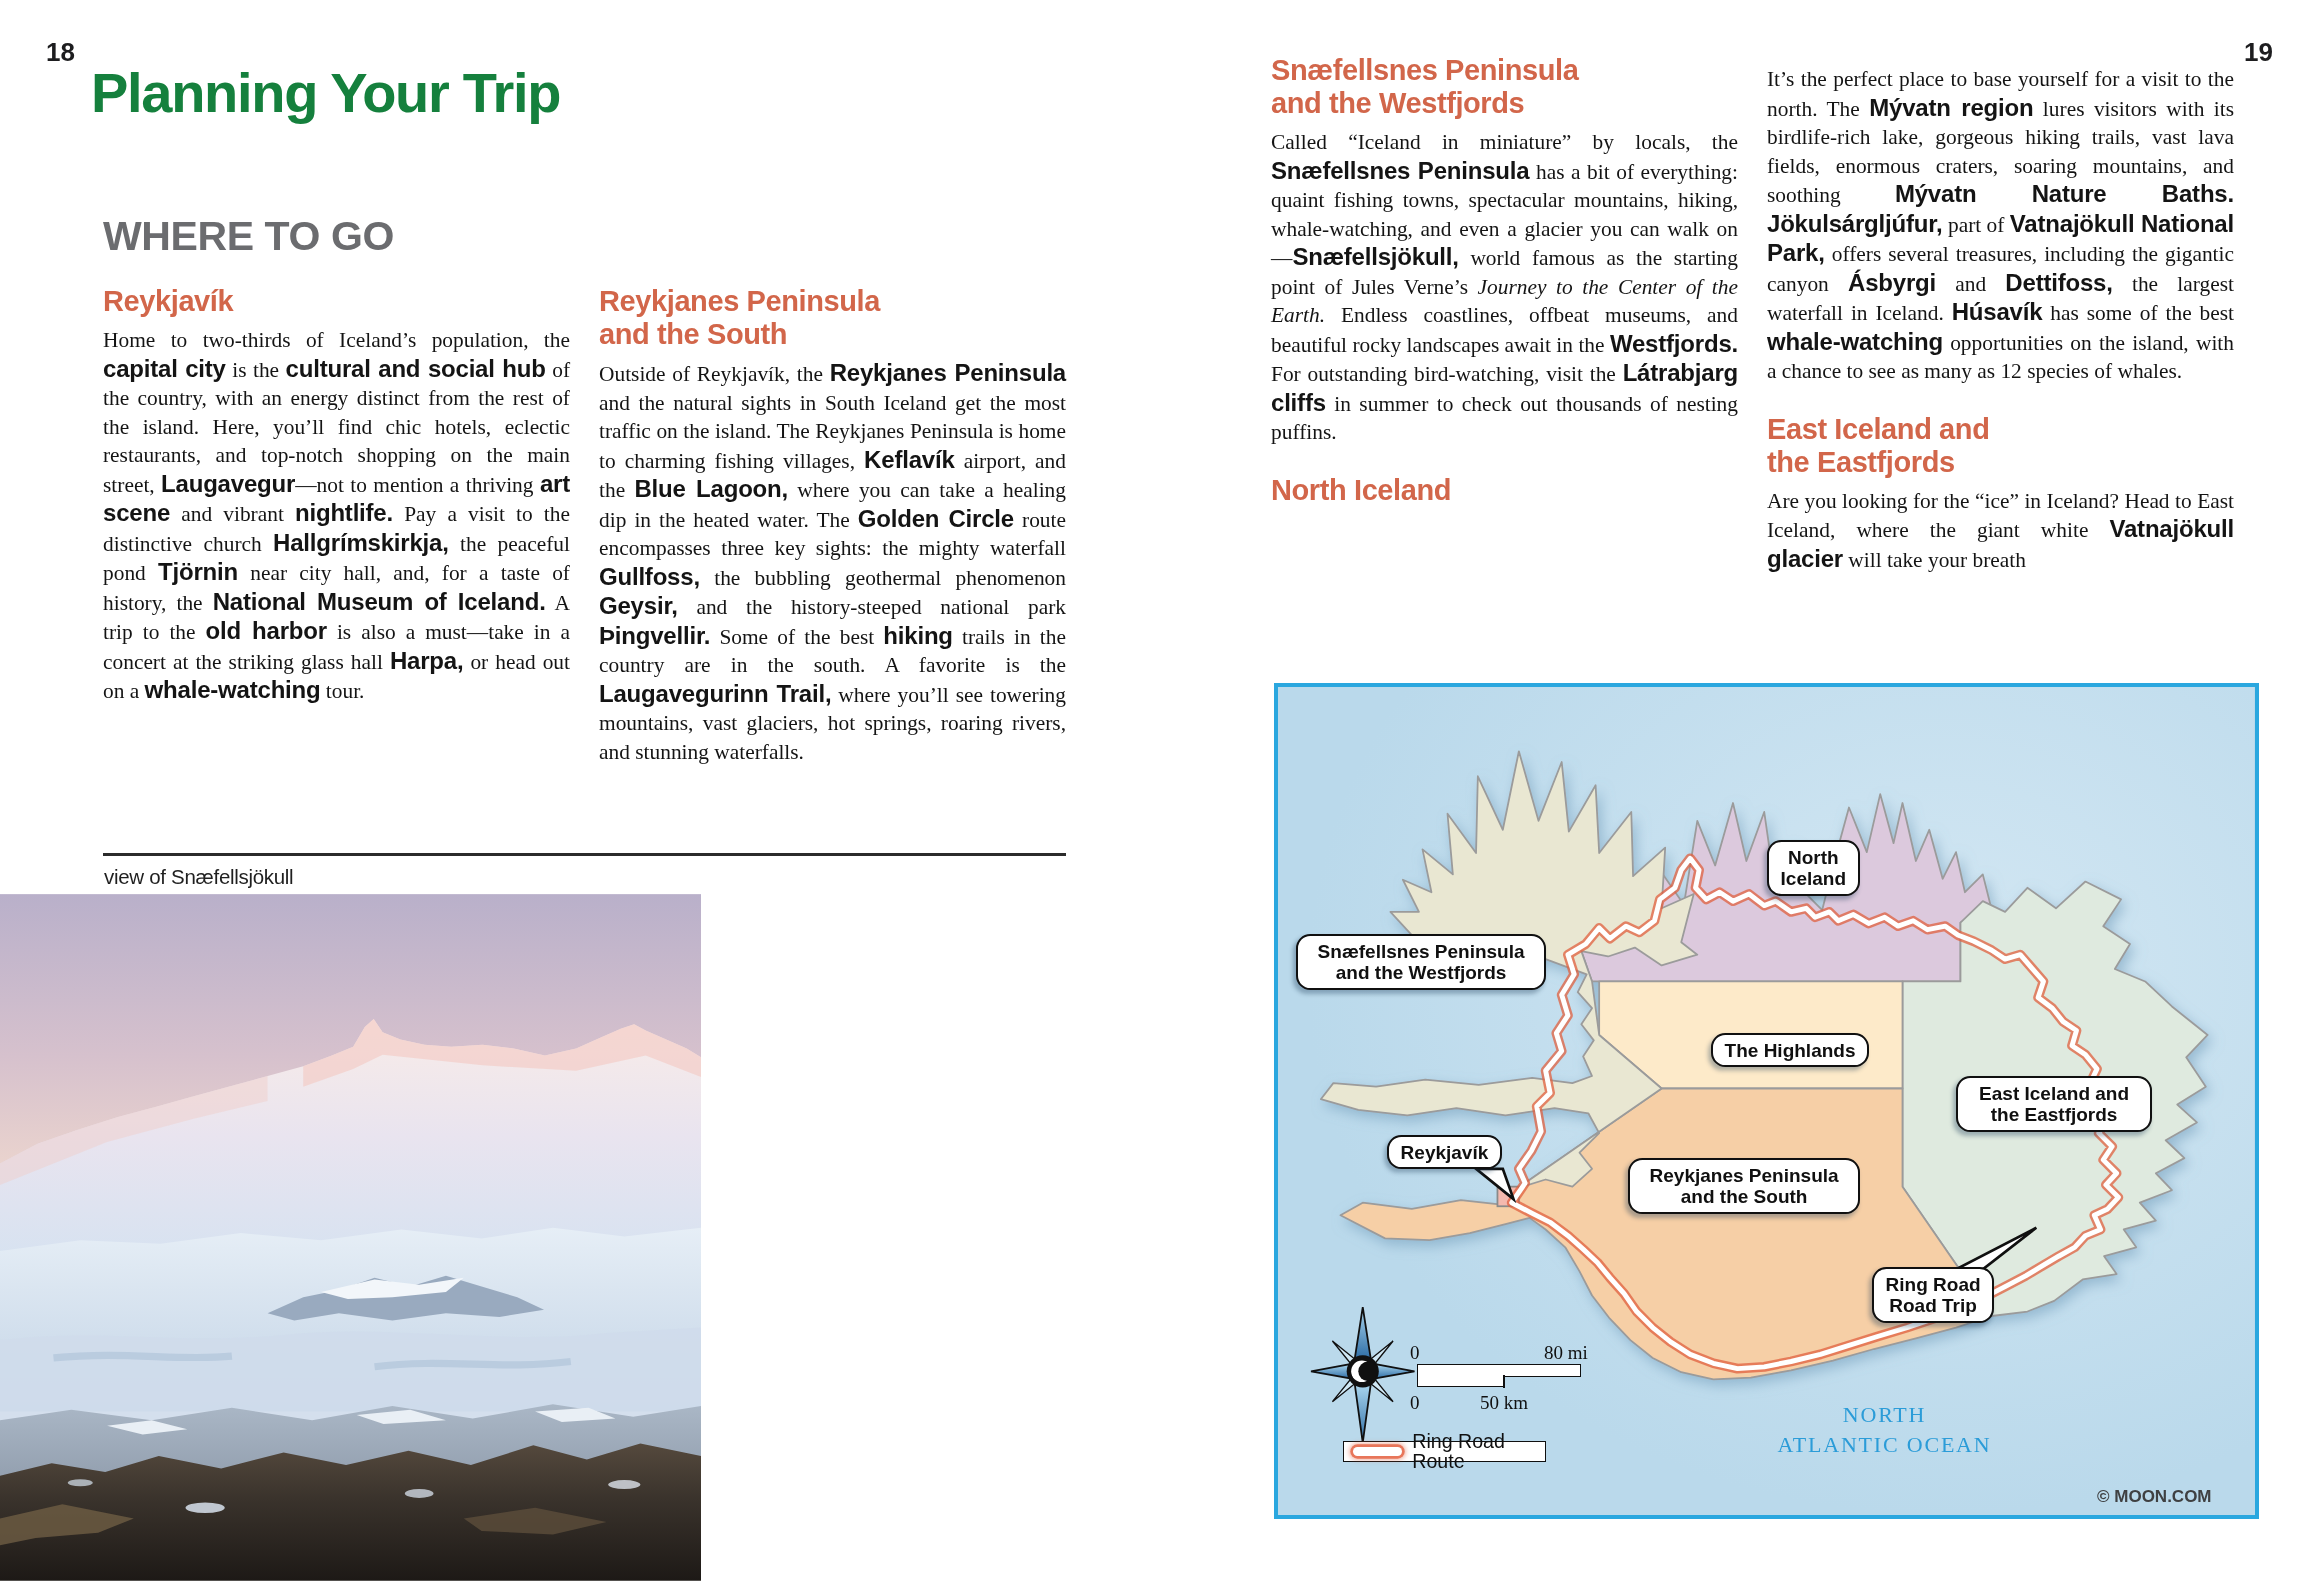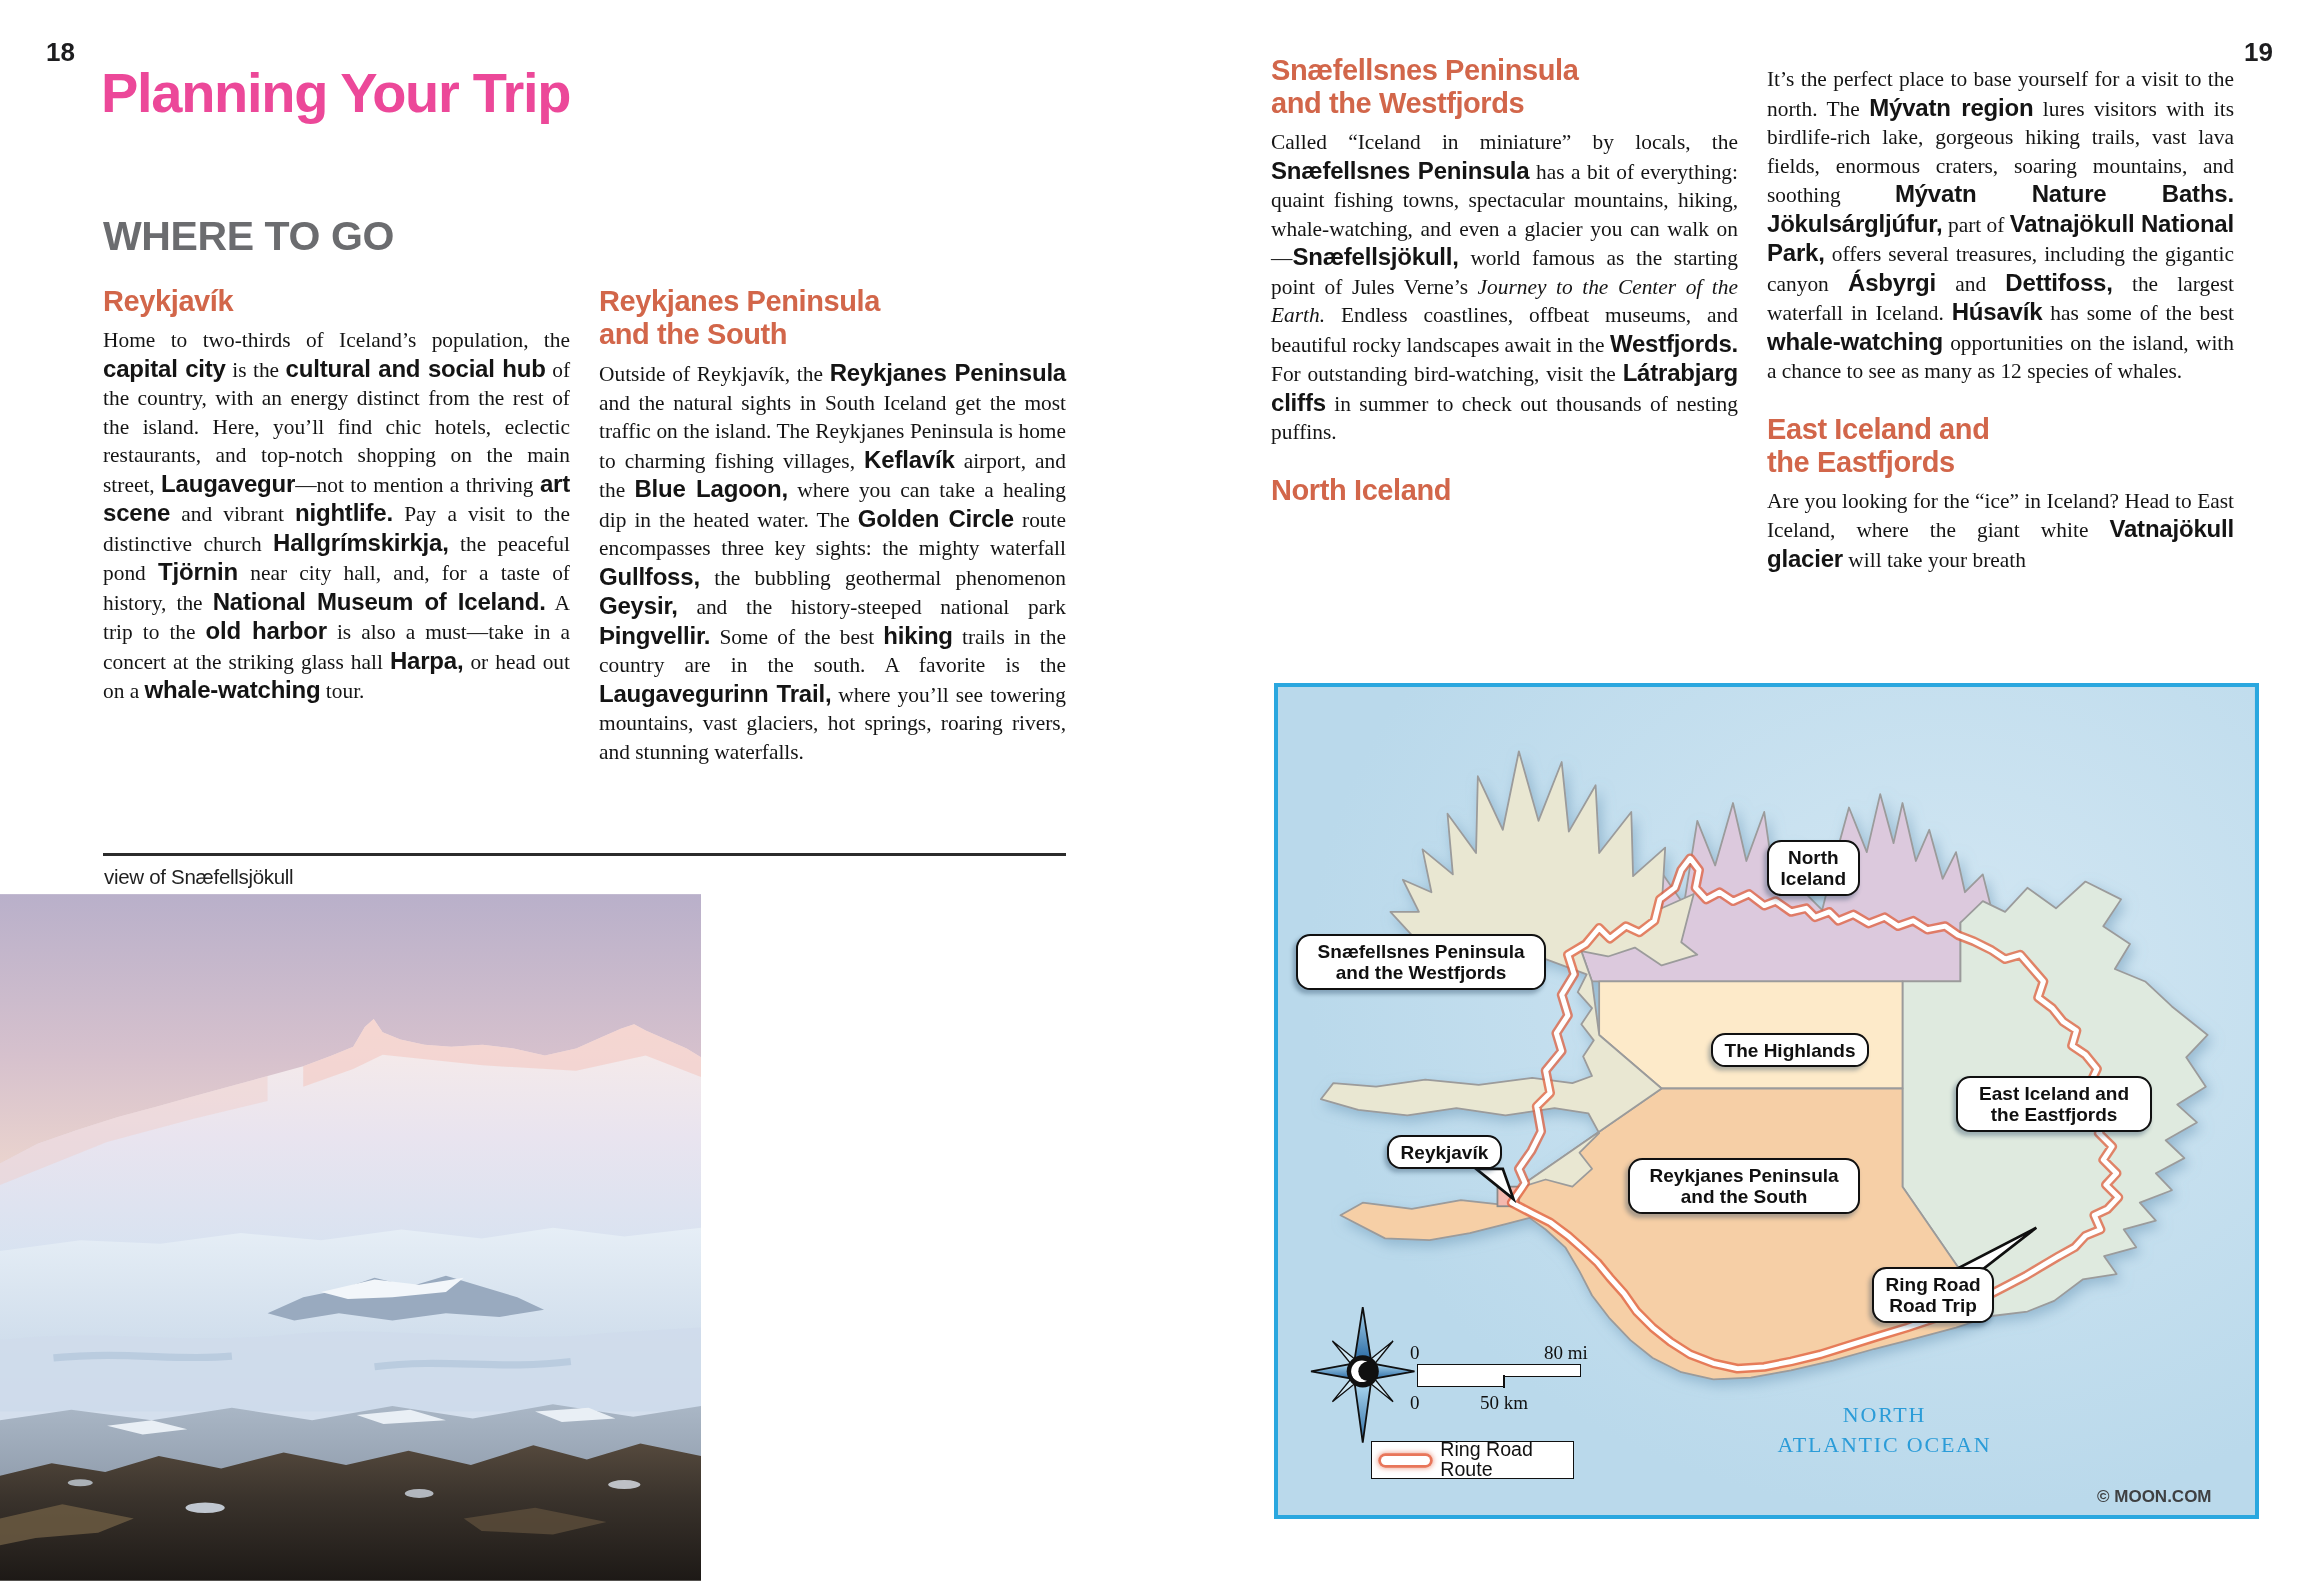--- a/index.html
+++ b/index.html
@@ -1,20 +1,20 @@
 <!DOCTYPE html>
 <html style="font-size:14.3px"><head>
 <meta charset="utf-8">
 <style>
   html,body{margin:0;padding:0;}
   body{width:2319px;height:1581px;background:#ffffff;position:relative;
        font-family:"Liberation Sans",sans-serif;color:#141414;overflow:hidden;}
   .pagenum{position:absolute;font:700 26px/1 "Liberation Sans",sans-serif;color:#1d1d1f;}
-  .book-title{position:absolute;left:101px;top:64px;font:700 56px/1.05 "Liberation Sans",sans-serif;
-       color:#ec4899;letter-spacing:-1.3px;}
+  .book-title{position:absolute;left:91px;top:64px;font:700 56px/1.05 "Liberation Sans",sans-serif;
+       color:#15803d;letter-spacing:-1.3px;}
   .where{position:absolute;left:103px;top:216px;font:700 41px/1 "Liberation Sans",sans-serif;
        color:#6b6c6f;letter-spacing:-0.4px;}
   .col{position:absolute;width:467px;}
   h3.orange{font:700 29px/33px "Liberation Sans",sans-serif;color:#d2664a;
        letter-spacing:-0.4px;margin:0 0 8px 0;white-space:pre-line;}
   p.body{font:400 21.4px/28.5px "Liberation Serif",serif;text-align:justify;margin:0;color:#141414;}
   p.body + h3.orange{margin-top:27px;}
   .rt-b{font-family:"Liberation Sans",sans-serif;font-weight:700;font-size:24px;letter-spacing:-0.2px;}
   .rt-i{font-style:italic;margin-top:28px;}
   .caption-rule{position:absolute;left:103px;top:853px;width:963px;height:2.7px;background:#2b2b2b;}
@@ -24,22 +24,22 @@
   
   .map{position:absolute;left:1274px;top:683px;width:985px;height:836px;box-sizing:border-box;
        border:4.5px solid #2aa7df;background:#bad9eb;}
   .map svg.basemap{position:absolute;left:0;top:0;width:976px;height:828px;}
   .callout{position:absolute;background:#ffffff;border:2.7px solid #101010;border-radius:14.3px;
        padding:4.5px 11.6px;font:700 19px/21.4px "Liberation Sans",sans-serif;color:#101010;
        text-align:center;white-space:pre-line;box-shadow:-2.7px 3.6px 4.5px rgba(30,60,90,.35);}
   .ocean-label{position:absolute;left:486px;top:713px;width:241px;text-align:center;
        font:400 22px/30px "Liberation Serif",serif;color:#2b9cd8;letter-spacing:1.8px;white-space:pre-line;}
   .credit{position:absolute;left:819px;top:801px;font:700 17px/1 "Liberation Sans",sans-serif;color:#3f4042;}
-  .legendbox{position:absolute;left:65px;top:754px;width:203px;height:38px;background:#fff;
-       border:1.8px solid #101010;display:flex;align-items:center;gap:10.7px;padding:0 9px;box-sizing:border-box;margin-left:28px;}
+  .legendbox{position:absolute;left:65px;top:754px;width:203px;height:21px;background:#fff;
+       border:1.8px solid #101010;display:flex;align-items:center;gap:10.7px;padding:0 9px;box-sizing:border-box;}
   .legendbox .sample{width:59px;height:9px;border-radius:4.5px;background:#ffffff;
        box-shadow:0 0 0 2.7px #e8765a, 0 0 5.4px 3.6px rgba(224,96,63,.55);}
   .legendbox .lgtext{font:400 19.6px/1 "Liberation Sans",sans-serif;color:#101010;}
   .scale{position:absolute;left:125px;top:656px;width:196px;font:400 19px/1 "Liberation Serif",serif;color:#101010;}
   .mi-bar{position:absolute;left:14.3px;top:21.4px;width:162px;height:10.7px;background:#fff;border:1.8px solid #101010;}
   .km-bar{position:absolute;left:14.3px;top:32px;width:86px;height:10.7px;background:#fff;border:1.8px solid #101010;border-top:none;}
   .km-tick{position:absolute;left:100px;top:32px;width:1.8px;height:12.5px;background:#101010;}
   .s0a{position:absolute;left:7.1px;top:0;} .smi{position:absolute;left:141px;top:0;}
   .s0b{position:absolute;left:7.1px;top:50px;} .skm{position:absolute;left:77px;top:50px;}
 </style>

